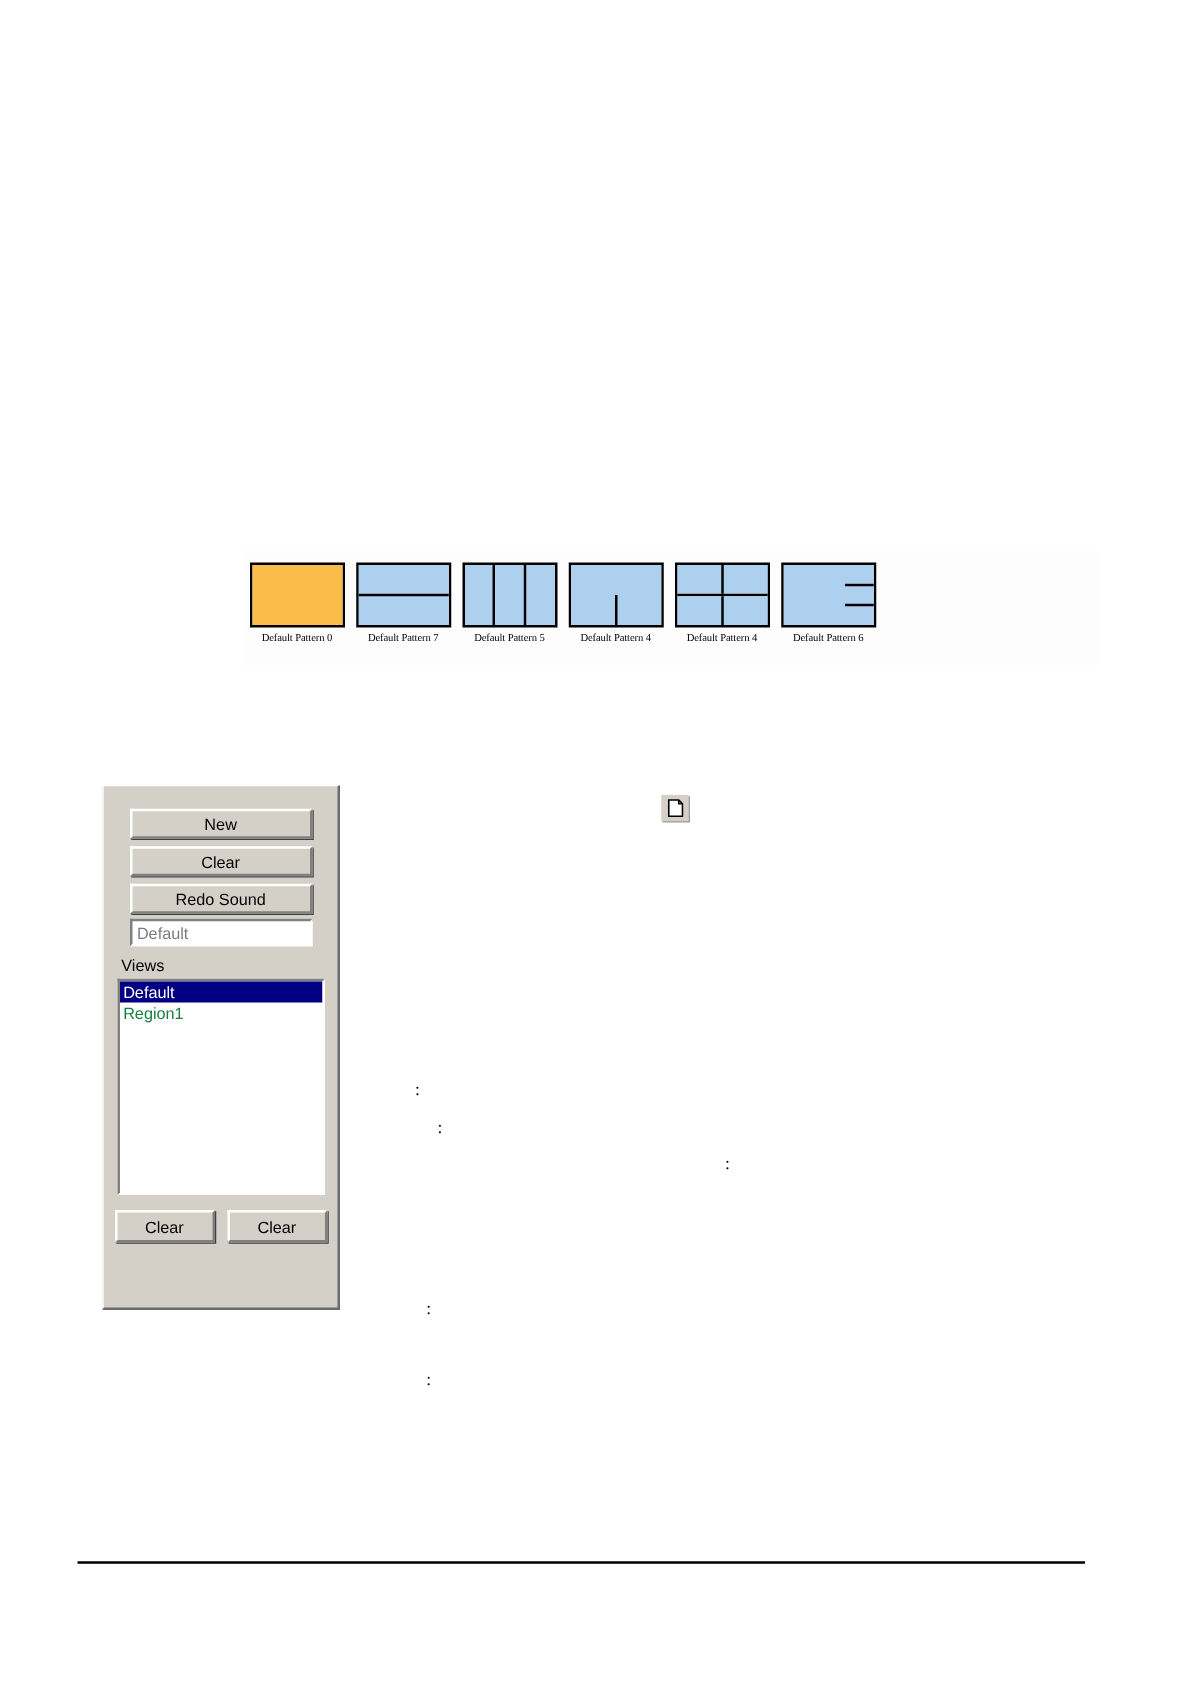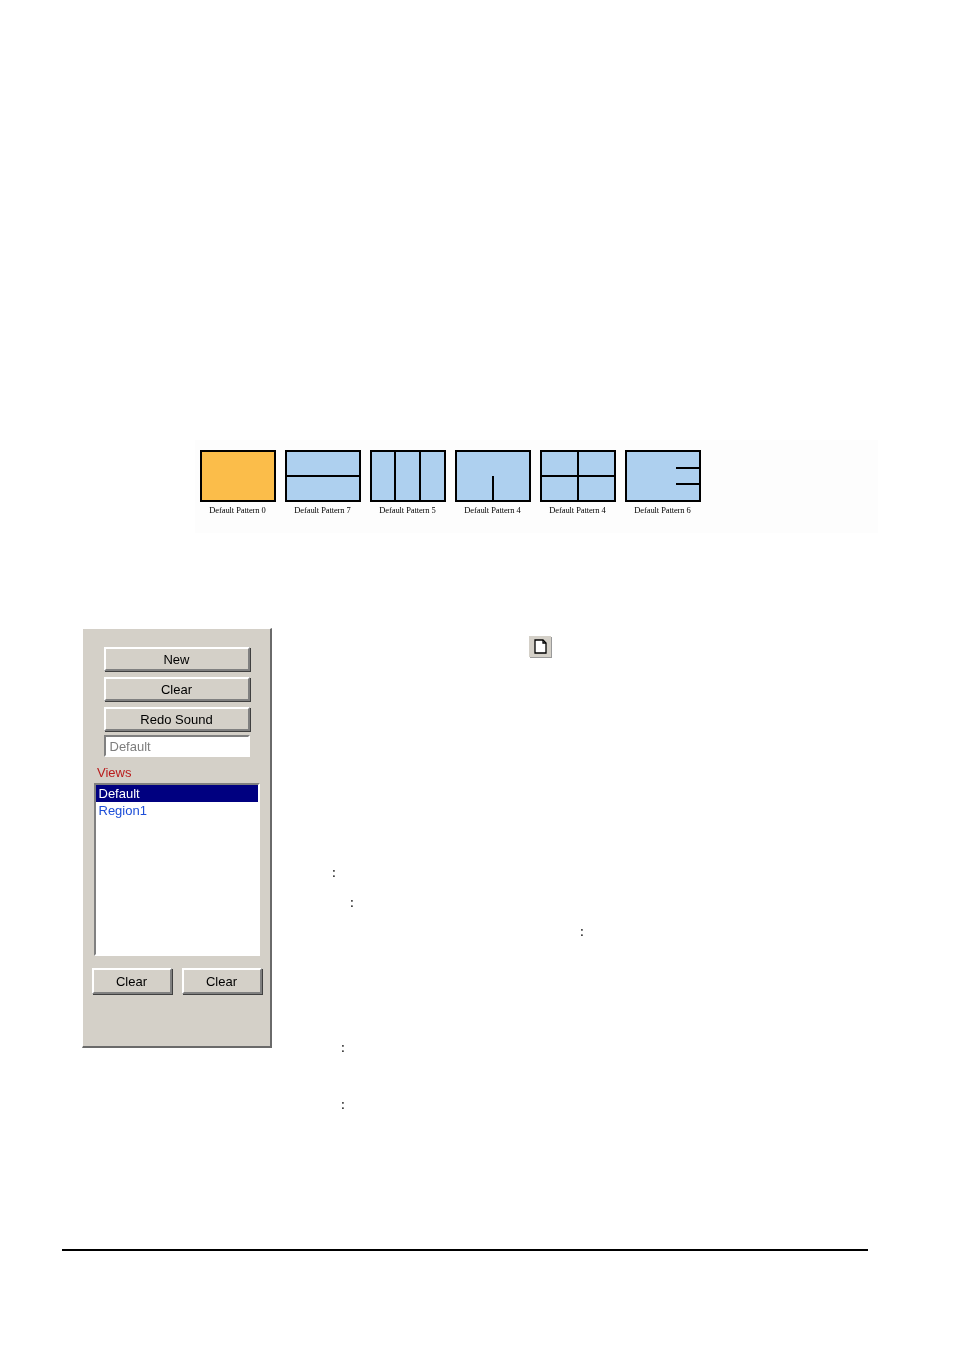--- a/index.html
+++ b/index.html
@@ -122,21 +122,21 @@
     display: flex;
     align-items: center;
     padding-left: 4px;
     font-size: 13px;
     color: #7d7d7d;
     font-family: "Liberation Sans", sans-serif;
   }
 
   #views-label {
     font-size: 13px;
-    color: #b91c1c;
+    color: #000000;
     margin: 0 0 3px 6px;
     font-family: "Liberation Sans", sans-serif;
   }
 
   #views-listbox {
     margin: 0 auto;
     width: 166px;
     height: 173px;
     background: #ffffff;
     border-top: 2px solid #808080;
@@ -144,21 +144,21 @@
     border-right: 2px solid #ffffff;
     border-bottom: 2px solid #ffffff;
     box-sizing: border-box;
     overflow: hidden;
   }
   .list-item {
     font-size: 13px;
     height: 17px;
     line-height: 17px;
     padding-left: 3px;
-    color: #1d4ed8;
+    color: #15803d;
     white-space: nowrap;
     font-family: "Liberation Sans", sans-serif;
   }
   .list-item.selected {
     background: #000080;
     color: #ffffff;
   }
 
   #bottom-buttons {
     display: flex;

